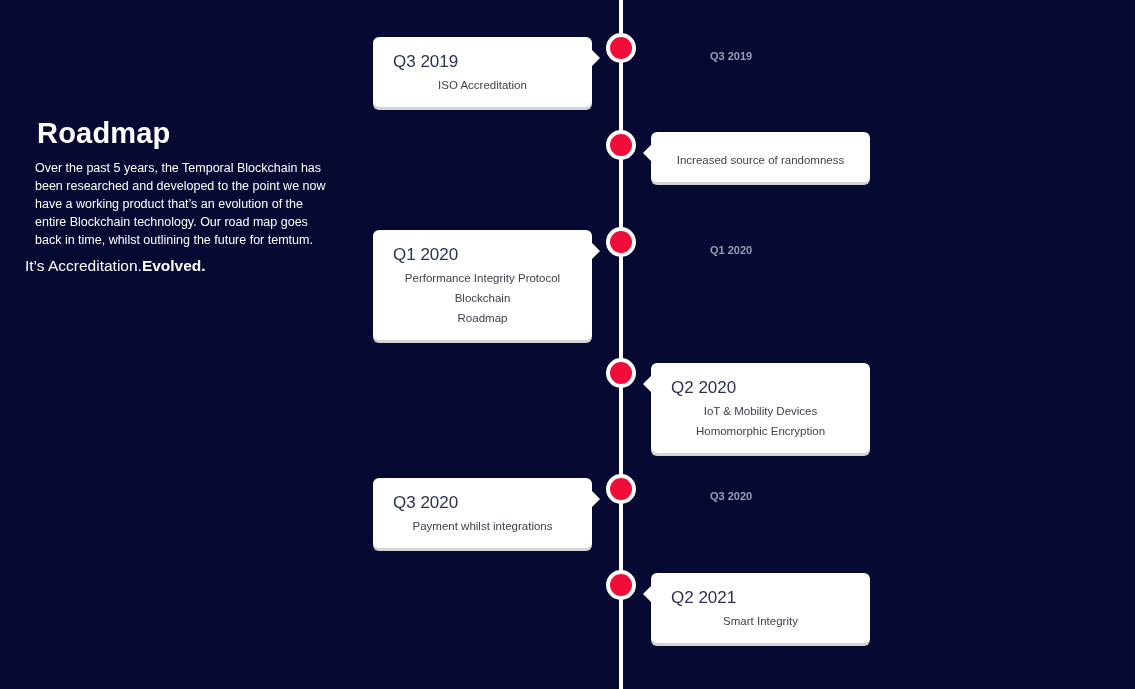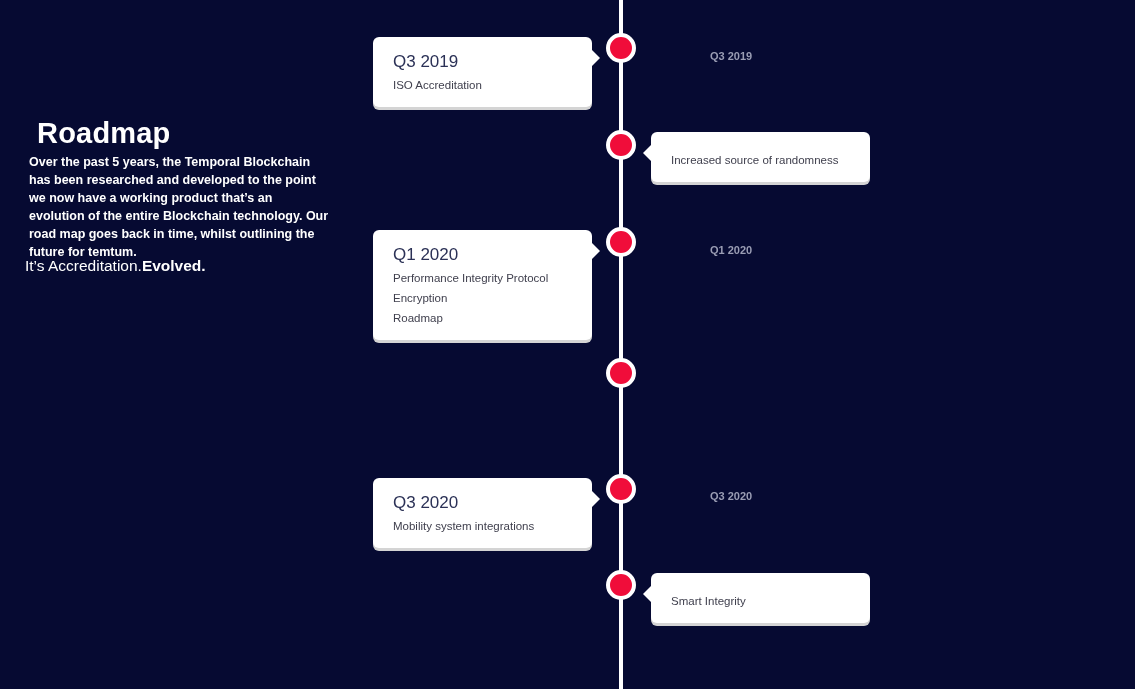--- a/index.html
+++ b/index.html
@@ -15,22 +15,22 @@
     overflow: hidden;
   }
 
   
   .intro { position: absolute; left: 25px; top: 0; width: 300px; color: #ffffff; }
   .intro h1 {
     position: absolute; left: 0; top: 105px; margin: 12px;
     font-size: 29px; font-weight: 700; letter-spacing: 0.2px; white-space: nowrap;
   }
   .intro .desc {
-    position: absolute; left: 0; top: 149px; width: 300px; margin: 4px;
-    font-size: 12.5px; line-height: 18px; font-weight: 700;
+    position: absolute; left: 0; top: 149px; width: 300px; margin: 10px;
+    font-size: 12.5px; line-height: 18px; font-weight: 400;
   }
   .intro .tagline {
     position: absolute; left: 0; top: 257px; margin: 0;
     font-size: 15.5px; white-space: nowrap;
   }
   .intro .tagline .em { font-weight: 600; text-align: right; }
 
   
   .tl-line {
     position: absolute; left: 619px; top: 0; bottom: 0; width: 4px;
@@ -55,21 +55,21 @@
     border-top: 8px solid transparent; border-bottom: 8px solid transparent;
   }
   .card.left::after  { right: -8px; border-left: 8px solid #ffffff; }
   .card.right::after { left: -8px;  border-right: 8px solid #ffffff; }
   .card h3 {
     margin: 0 0 2px 0;
     font-size: 17px; font-weight: 400; color: #2b3156; line-height: 20px;
   }
   .card p.line {
     margin: 7px 0 0 0;
-    font-size: 11.5px; line-height: 13px; color: #40404e; font-weight: 400;
+    font-size: 11.5px; line-height: 13px; color: #40404e; font-weight: 400; text-align: center;
   }
   .opp-date {
     position: absolute; left: 710px;
     font-size: 11px; font-weight: 700; color: #9a9db4; white-space: nowrap;
   }
 </style>
 </head>
 <body>
 
 <div class="stage">
@@ -91,32 +91,38 @@
 
   <div class="tl-dot" style="top:130px"></div>
   <div class="card right" style="top:132px">
     <p class="line">Increased source of randomness</p>
   </div>
 
   <div class="tl-dot" style="top:227px"></div>
   <div class="card left" style="top:230px">
     <h3>Q1 2020</h3>
     <p class="line">Performance Integrity Protocol</p>
-    <p class="line">Encryption</p>
+    <p class="line">Blockchain</p>
     <p class="line">Roadmap</p>
   </div>
   <div class="opp-date" style="top:244px">Q1 2020</div>
 
   <div class="tl-dot" style="top:358px"></div>
+  <div class="card right" style="top:363px">
+    <h3>Q2 2020</h3>
+    <p class="line">IoT &amp; Mobility Devices</p>
+    <p class="line">Homomorphic Encryption</p>
+  </div>
 
   <div class="tl-dot" style="top:474px"></div>
   <div class="card left" style="top:478px">
     <h3>Q3 2020</h3>
-    <p class="line">Mobility system integrations</p>
+    <p class="line">Payment whilst integrations</p>
   </div>
   <div class="opp-date" style="top:490px">Q3 2020</div>
 
   <div class="tl-dot" style="top:570px"></div>
   <div class="card right" style="top:573px">
+    <h3>Q2 2021</h3>
     <p class="line">Smart Integrity</p>
   </div>
 
 </div>
 
 </body></html>

